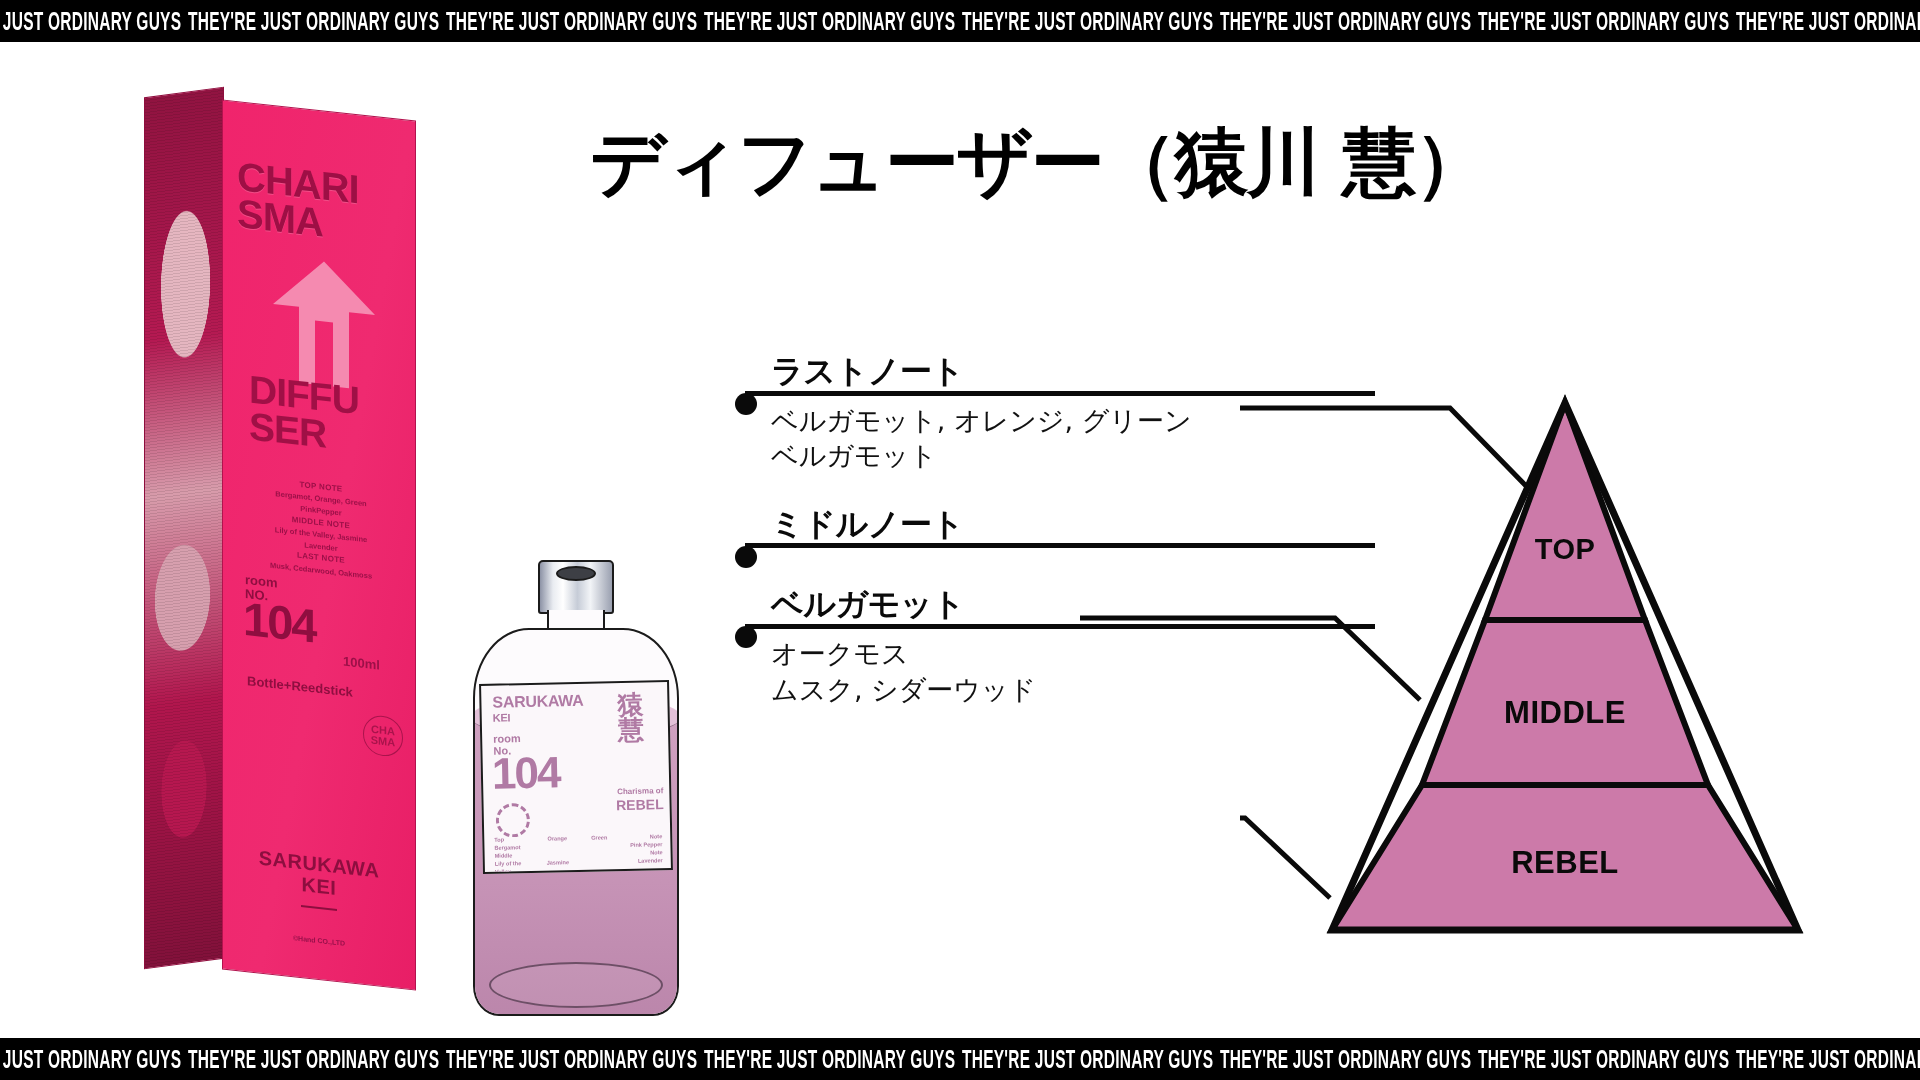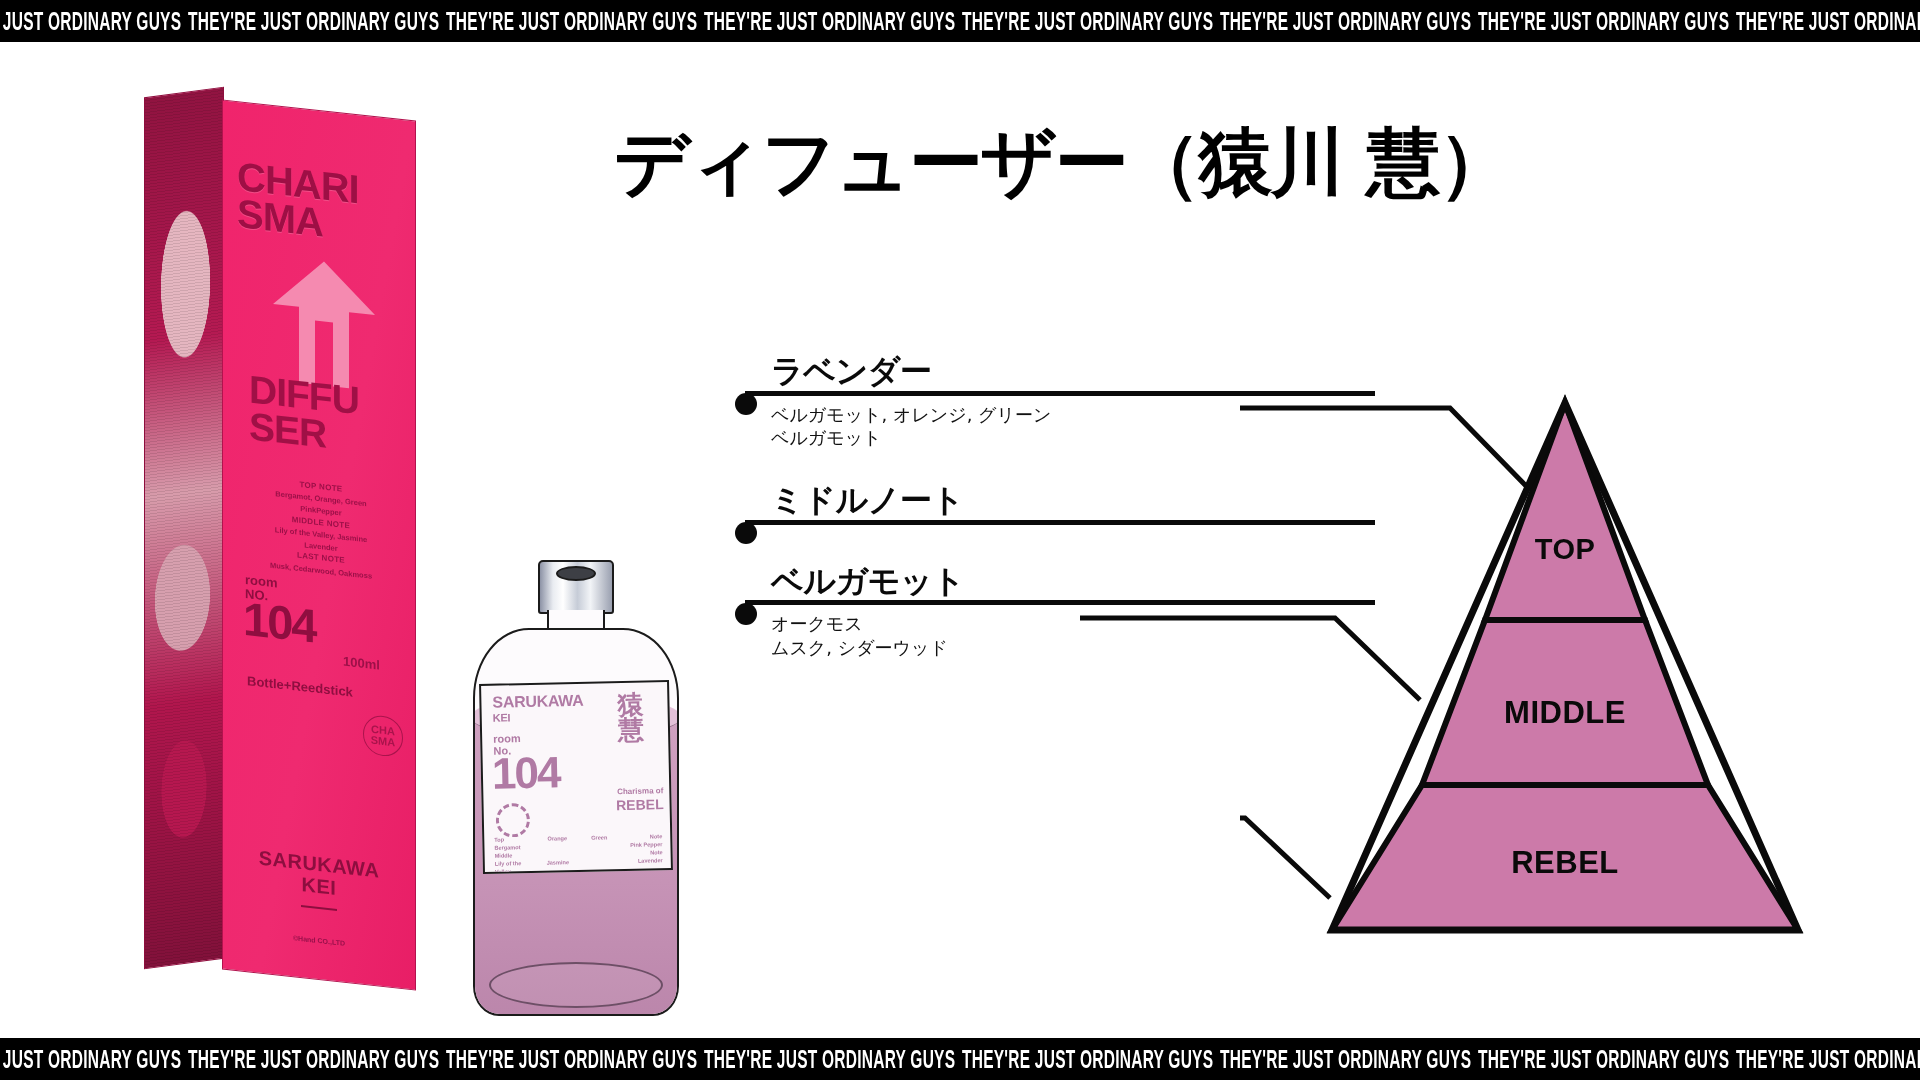--- a/index.html
+++ b/index.html
@@ -34,21 +34,21 @@
     transform-origin:left center;
     padding-right:0px;
     margin-right:-72px;
     width:330px;
     display:inline-block;
   }
 
   
   .title {
     position:absolute;
-    left:614px; top:125px;
+    left:590px; top:125px;
     font-size:74px;
     font-weight:900;
     letter-spacing:-2px;
     color:#000;
     font-family:"DejaVu Sans","Liberation Sans",sans-serif;
     white-space:nowrap;
     line-height:1;
   }
 
   
@@ -218,21 +218,21 @@
   .note-head {
     margin-left:36px;
     font-size:32px; font-weight:900; color:#0a0a0a;
     font-family:"DejaVu Sans","Liberation Sans",sans-serif;
     line-height:1.05;
     letter-spacing:-0.5px;
   }
   .note-rule { margin-left:10px; height:5px; background:#0a0a0a; margin-top:2px; }
   .note-body {
     margin-left:36px; margin-top:7px;
-    font-size:18px; color:#111; line-height:1.32;
+    font-size:27px; color:#111; line-height:1.32;
     font-family:"DejaVu Sans","Liberation Sans",sans-serif;
   }
 
   
   .connectors { position:absolute; left:0; top:0; width:1920px; height:1080px; pointer-events:none; }
 
   
   .pyramid { position:absolute; left:1215px; top:385px; width:700px; height:560px; }
   .pyr-label {
     position:absolute; width:100%; text-align:center;
@@ -378,21 +378,21 @@
             <span>Note</span>
           </div>
         </div>
     </div>
   </div>
 
   <div class="notes">
 
     <div class="note-block">
       <div class="note-dot"></div>
-      <div class="note-head">ラベンダー</div>
+      <div class="note-head">ラストノート</div>
       <div class="note-rule"></div>
       <div class="note-body">
         <div>ベルガモット, オレンジ, グリーン</div>
         <div>ベルガモット</div>
       </div>
     </div>
 
     <div class="note-block" style="margin-bottom:40px;">
       <div class="note-dot"></div>
       <div class="note-head">ミドルノート</div>

